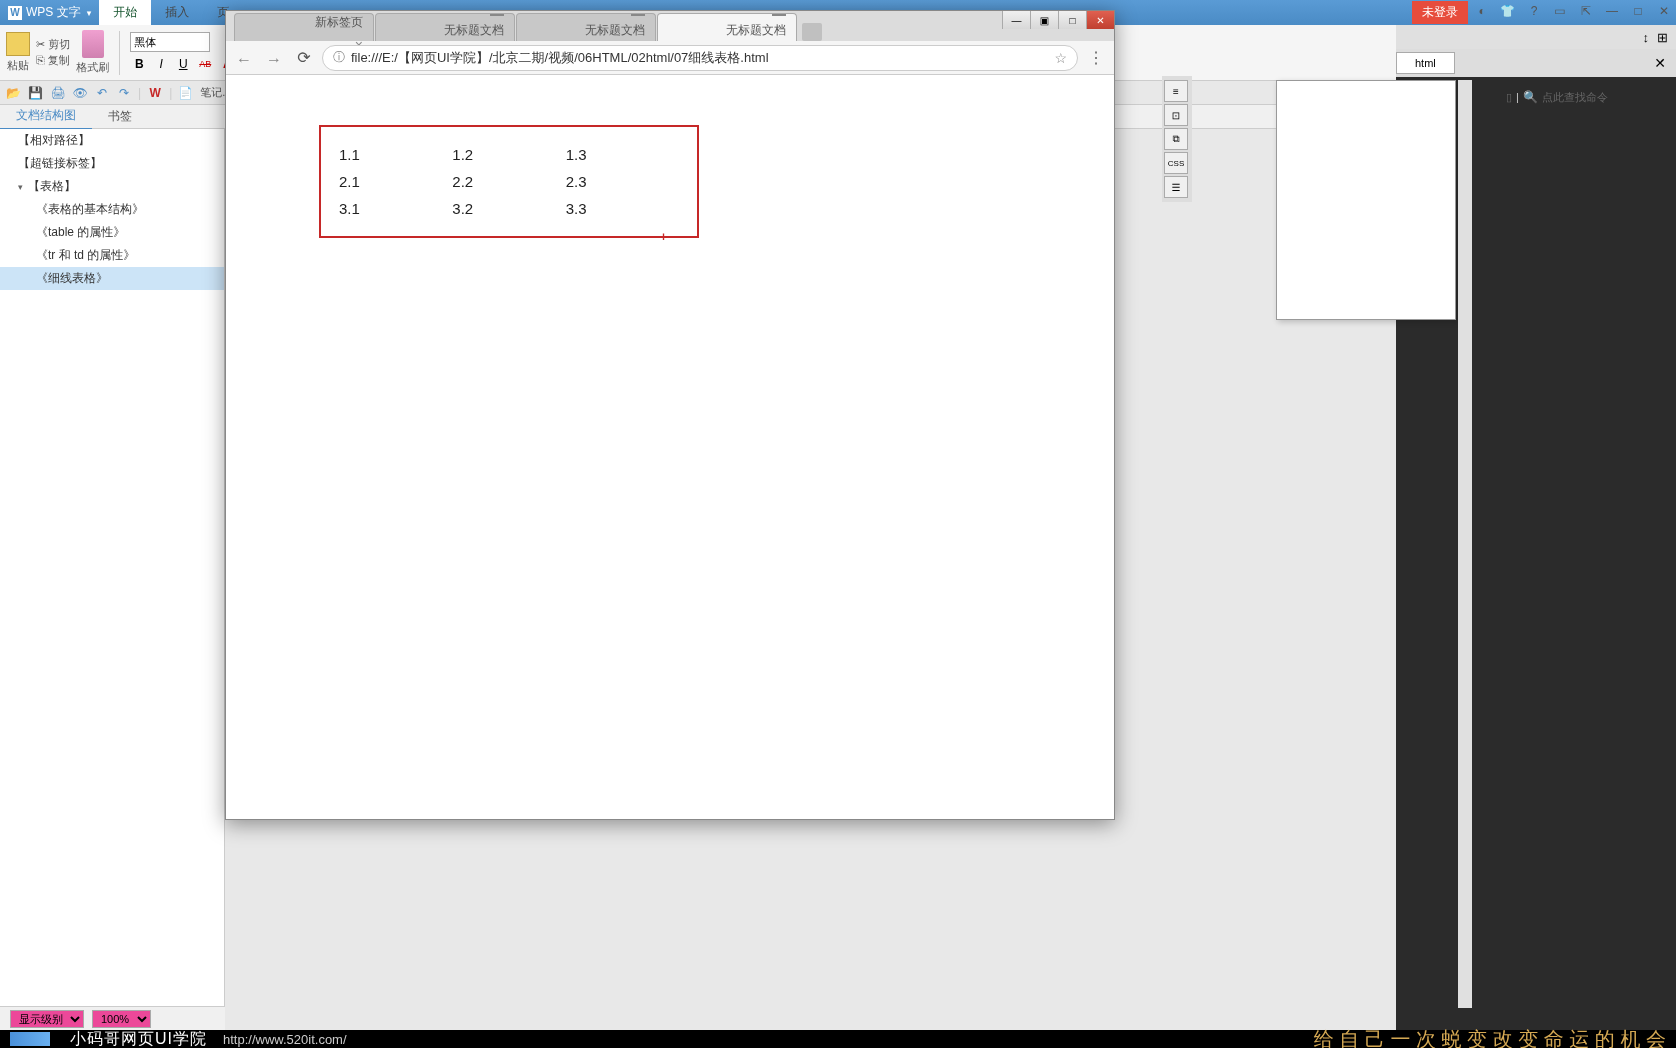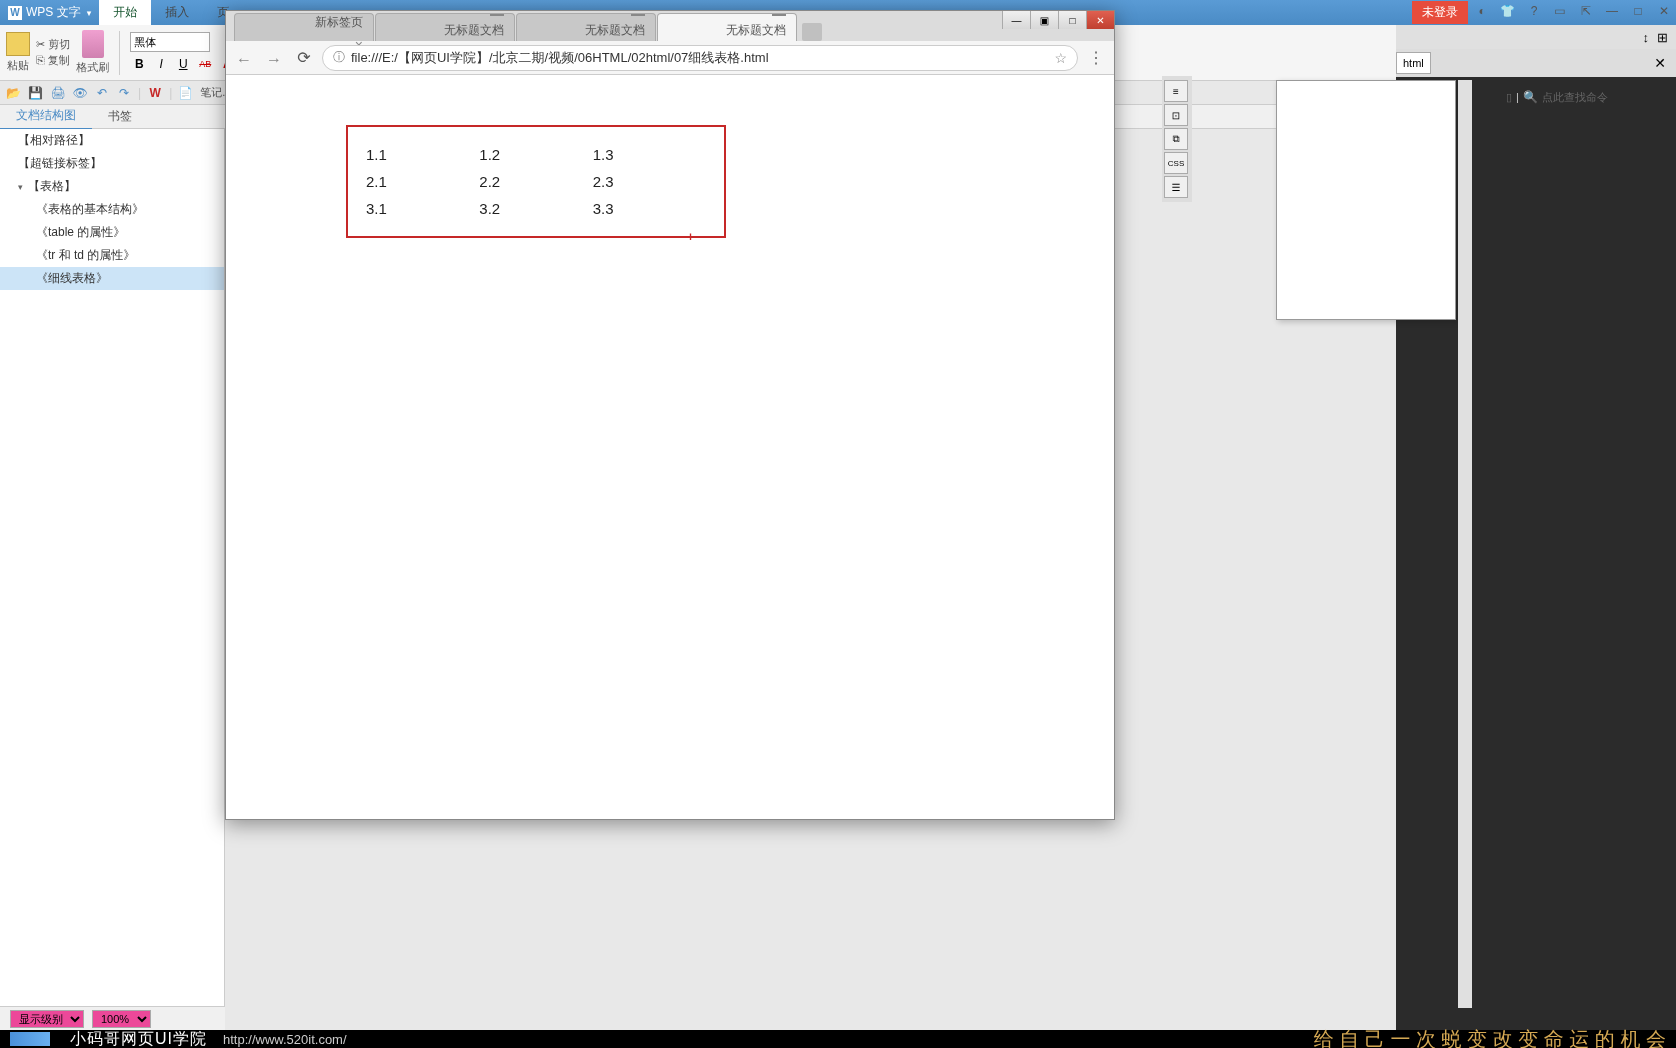--- a/index.html
+++ b/index.html
@@ -47,21 +47,21 @@
 .wps-tree-item.selected { background: #cce4f7; }
 .wps-tree-toggle { display: inline-block; width: 10px; font-size: 9px; color: #666; }
 
 
 .wps-bottombar { position: absolute; left: 0; bottom: 18px; width: 225px; height: 24px; background: #f0f0f0; border-top: 1px solid #ccc; display: flex; align-items: center; gap: 8px; padding: 0 10px; font-size: 11px; }
 .wps-select { border: 1px solid #aaa; font-size: 11px; padding: 1px 4px; background: #ec4899; }
 
 
 .editor-area { position: absolute; right: 0; top: 25px; width: 280px; bottom: 18px; background: #444; }
 .editor-tabs { height: 28px; background: #ddd; display: flex; align-items: center; }
-.editor-tab { padding: 4px 6px; font-size: 11px; background: #fff; border: 1px solid #aaa; }
+.editor-tab { padding: 4px 18px; font-size: 11px; background: #fff; border: 1px solid #aaa; }
 .editor-tab-close { margin-left: auto; padding: 4px 10px; font-size: 14px; cursor: pointer; }
 .editor-body { background: #2b2b2b; height: calc(100% - 52px); position: relative; }
 .editor-code { color: #e06c75; font-family: monospace; font-size: 13px; padding: 100px 10px; }
 .editor-toolbar { position: absolute; right: 0; top: 52px; width: 30px; background: #ddd; display: flex; flex-direction: column; gap: 2px; padding: 4px 2px; }
 .editor-tool-icon { width: 24px; height: 22px; background: #f0f0f0; border: 1px solid #aaa; display: flex; align-items: center; justify-content: center; font-size: 10px; }
 .editor-topbar { height: 24px; background: #e0e0e0; display: flex; align-items: center; justify-content: flex-end; padding: 0 8px; gap: 8px; }
 
 
 .doc-preview { position: absolute; right: 30px; top: 80px; width: 180px; height: 240px; background: #fff; border: 1px solid #999; box-shadow: 2px 2px 6px rgba(0,0,0,0.2); }
 .doc-preview-scroll { position: absolute; right: 14px; top: 80px; width: 14px; bottom: 40px; background: #e0e0e0; }
@@ -81,21 +81,21 @@
 .chrome-tab-icon { width: 14px; height: 14px; border: 1px solid #888; background: #fff; }
 .chrome-tab-close { margin-left: auto; font-size: 14px; color: #888; }
 .chrome-newtab { width: 20px; height: 18px; background: #c0c0c0; margin-left: 4px; border-radius: 2px; }
 .chrome-addrbar { height: 34px; background: #f5f5f5; border-bottom: 1px solid #ccc; display: flex; align-items: center; padding: 0 6px; gap: 6px; }
 .chrome-navbtn { width: 24px; height: 24px; display: flex; align-items: center; justify-content: center; color: #888; font-size: 16px; cursor: pointer; border-radius: 12px; }
 .chrome-navbtn.enabled { color: #555; }
 .chrome-url { flex: 1; height: 26px; border: 1px solid #ccc; border-radius: 13px; display: flex; align-items: center; padding: 0 10px; font-size: 13px; color: #333; gap: 6px; background: #fff; }
 .chrome-url-info { color: #888; font-size: 12px; }
 .chrome-star { margin-left: auto; color: #888; font-size: 14px; }
 .chrome-menu { width: 24px; height: 24px; display: flex; align-items: center; justify-content: center; color: #666; font-size: 16px; cursor: pointer; }
-.chrome-content { background: #fff; height: calc(100% - 76px); padding: 50px 0 0 120px; position: relative; }
+.chrome-content { background: #fff; height: calc(100% - 76px); padding: 50px 0 0 93px; position: relative; }
 
 
 .redbox { border: 2px solid #c62828; width: 380px; padding: 14px 18px 14px 18px; position: relative; }
 .redbox table { width: 100%; border-collapse: collapse; }
 .redbox td { font-size: 15px; color: #222; padding: 5px 0; width: 33%; }
 .red-resize { position: absolute; bottom: -8px; right: 30px; color: #c62828; font-size: 12px; font-weight: bold; }
 
 
 .taskbar { position: absolute; left: 0; bottom: 0; width: 100%; height: 18px; background: #000; display: flex; align-items: center; color: #fff; font-size: 13px; padding: 0 10px; }
 .taskbar-logo { display: flex; align-items: center; gap: 6px; }

